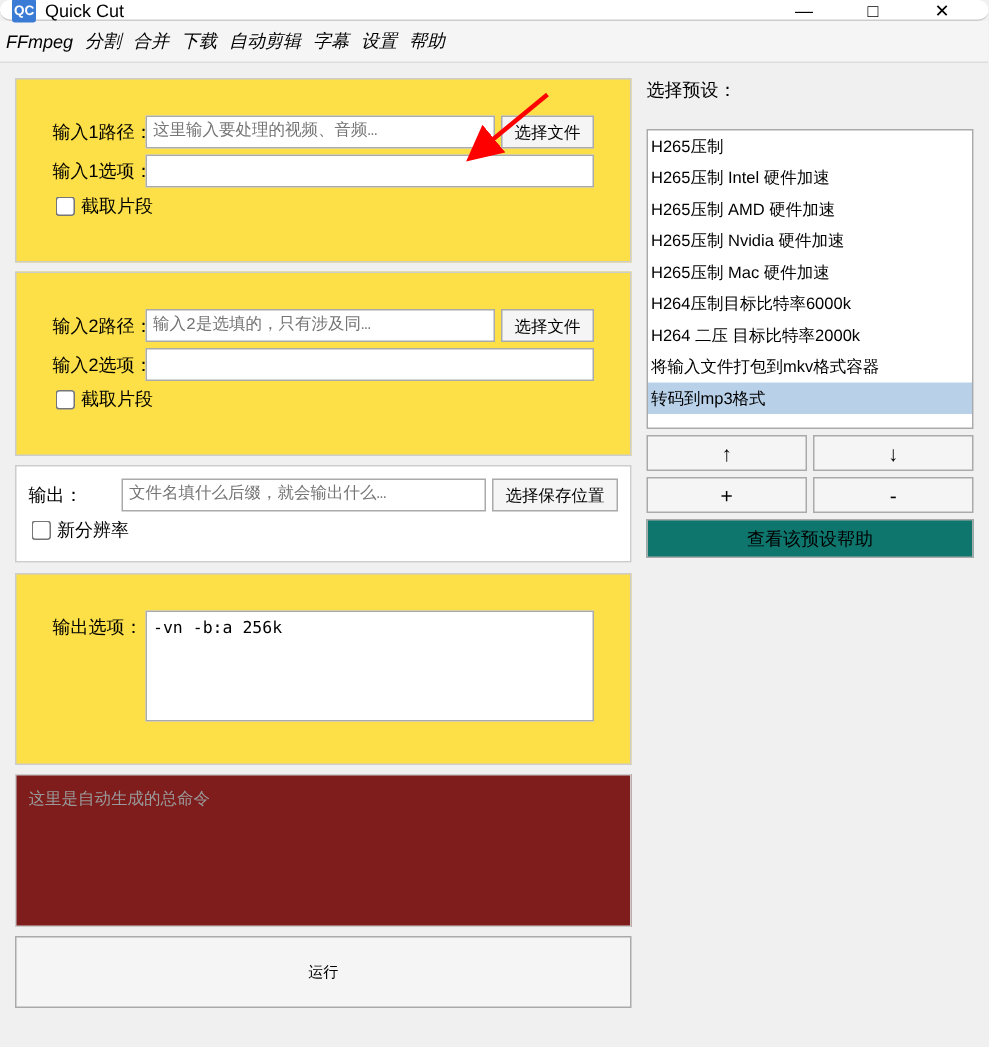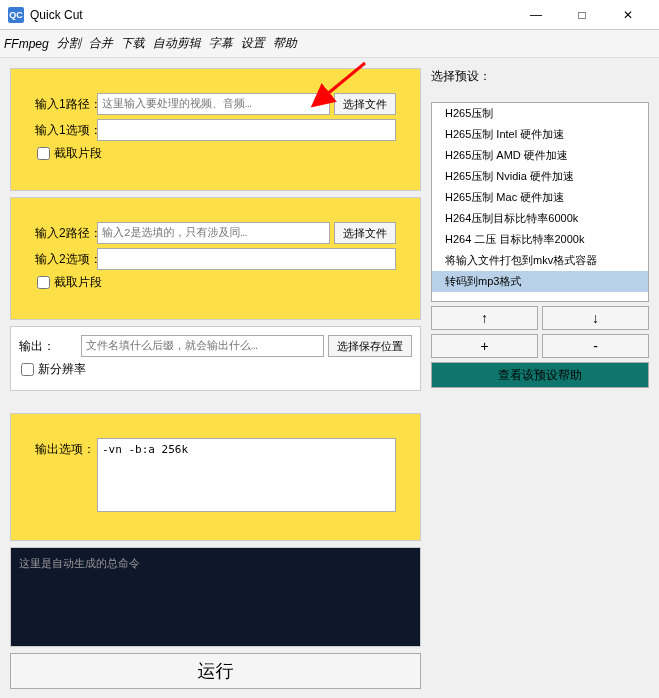--- a/index.html
+++ b/index.html
@@ -6,26 +6,27 @@
     body {
       font-family: "Microsoft YaHei", "SimSun", sans-serif;
       font-size: 12px;
       background: #f0f0f0;
       width: 659px;
       height: 698px;
       overflow: hidden;
     }
     .title-bar {
       background: #ffffff;
-      height: 30px;
+      height: 14px;
       display: flex;
       align-items: center;
       padding: 0 8px;
       border-bottom: 1px solid #ccc;
       user-select: none;
+      border-radius: 15px;
     }
     .title-bar-icon {
       width: 16px;
       height: 16px;
       margin-right: 6px;
       background: #3a7bd5;
       border-radius: 2px;
       display: flex;
       align-items: center;
       justify-content: center;
@@ -122,73 +123,73 @@
       align-items: center;
       gap: 4px;
       margin-bottom: 4px;
       padding-left: 2px;
     }
 
     .output-section {
       background: #fff;
       border: 1px solid #ccc;
       padding: 8px;
-      margin-bottom: 22px;
+      margin-bottom: 7px;
     }
 
     .textarea-options {
       width: 100%;
       height: 74px;
       border: 1px solid #aaa;
       padding: 4px;
       font-size: 11px;
       font-family: "Microsoft YaHei", monospace;
       resize: none;
       outline: none;
     }
 
     .command-box {
       flex: 1;
-      background: #0f172a;
+      background: #7f1d1d;
       border: 1px solid #ccc;
       padding: 8px;
       font-size: 11px;
       color: #999;
       margin-bottom: 6px;
       min-height: 100px;
     }
 
     .run-btn {
       width: 100%;
-      height: 36px;
+      height: 48px;
       background: #f5f5f5;
       border: 1px solid #aaa;
       cursor: pointer;
-      font-size: 18px;
+      font-size: 10px;
       font-family: Liberation Mono, monospace;
     }
 
     
     .preset-label {
       font-size: 12px;
       color: #000;
       margin-bottom: 17px;
     }
 
     .preset-list {
       flex: 1;
       border: 1px solid #aaa;
       background: white;
       overflow-y: auto;
       min-height: 180px;
       max-height: 200px;
     }
 
     .preset-item {
-      padding: 3px 13px;
+      padding: 3px 2px;
       font-size: 11px;
       cursor: pointer;
       white-space: nowrap;
     }
     .preset-item.selected { background: #b8d0e8; }
 
     .preset-controls {
       display: flex;
       gap: 4px;
       margin-top: 4px;

